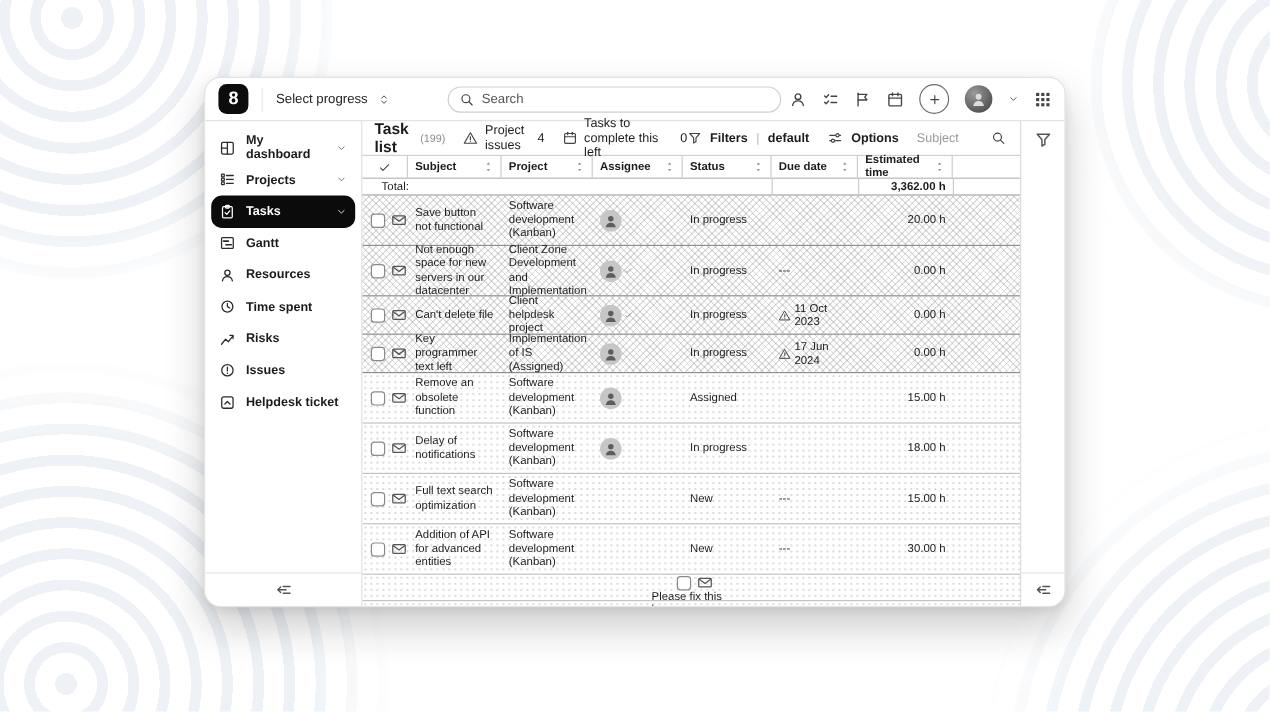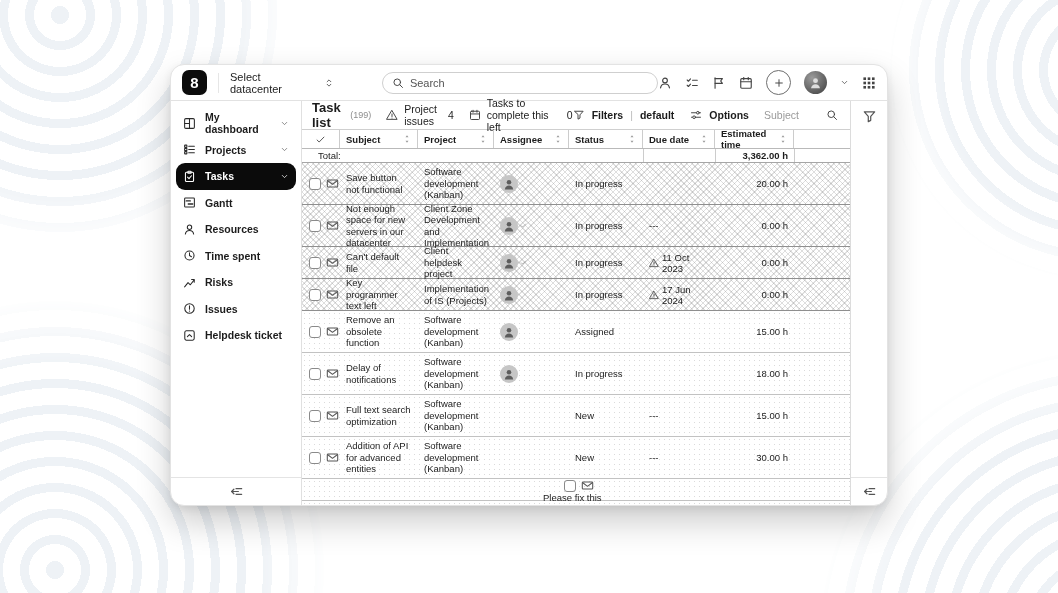--- a/index.html
+++ b/index.html
@@ -130,21 +130,21 @@
 <div class="swirl bl"></div>
 <div class="swirl tr"></div>
 <div class="swirl br"></div>
 
 <div class="window">
 
   <div class="topbar">
     <div class="logo">8</div>
     <div class="tb-sep"></div>
     <div class="dash-select">
-      <span>Select datacenter</span>
+      <span>Select progress</span>
       <span class="icn s10">
           <svg viewBox="0 0 16 16" stroke="currentColor" fill="none" stroke-width="1.3" stroke-linecap="round" stroke-linejoin="round">
             <path d="M5 6l3-3 3 3"></path>
             <path d="M5 10l3 3 3-3"></path>
           </svg>
         </span>
     </div>
     <div class="search-pill">
       <span class="icn s12">
           <svg viewBox="0 0 16 16" stroke="currentColor" fill="none" stroke-width="1.3" stroke-linecap="round" stroke-linejoin="round">
@@ -523,21 +523,21 @@
             <div class="row hatched mid">
               <div class="tc c0">
                 <span class="cb"></span>
                 <span class="icn env">
                   <svg viewBox="0 0 16 16" stroke="currentColor" fill="none" stroke-width="1.3" stroke-linecap="round" stroke-linejoin="round">
                     <rect x="1.6" y="3.6" width="12.8" height="8.8" rx="1"></rect>
                     <path d="M2.2 4.6L8 9l5.8-4.4"></path>
                   </svg>
                 </span>
               </div>
-              <div class="tc c1 subj">Can't default file</div>
+              <div class="tc c1 subj">Can't delete file</div>
               <div class="tc c2 proj">Client helpdesk project</div>
               <div class="tc c3" style="display:flex;align-items:center;">
                 <span class="avatar">
                   <span class="icn">
                     <svg viewBox="0 0 16 16" fill="currentColor" stroke="none">
                       <circle cx="8" cy="6" r="2.6"></circle>
                       <path d="M3.2 14.2c.6-3.1 2.4-4.4 4.8-4.4s4.2 1.3 4.8 4.4Z"></path>
                     </svg>
                   </span>
                 </span>
@@ -565,21 +565,21 @@
               <div class="tc c0">
                 <span class="cb"></span>
                 <span class="icn env">
                   <svg viewBox="0 0 16 16" stroke="currentColor" fill="none" stroke-width="1.3" stroke-linecap="round" stroke-linejoin="round">
                     <rect x="1.6" y="3.6" width="12.8" height="8.8" rx="1"></rect>
                     <path d="M2.2 4.6L8 9l5.8-4.4"></path>
                   </svg>
                 </span>
               </div>
               <div class="tc c1 subj">Key programmer text left</div>
-              <div class="tc c2 proj">Implementation of IS (Projects)</div>
+              <div class="tc c2 proj">Implementation of IS (Assigned)</div>
               <div class="tc c3" style="display:flex;align-items:center;">
                 <span class="avatar">
                   <span class="icn">
                     <svg viewBox="0 0 16 16" fill="currentColor" stroke="none">
                       <circle cx="8" cy="6" r="2.6"></circle>
                       <path d="M3.2 14.2c.6-3.1 2.4-4.4 4.8-4.4s4.2 1.3 4.8 4.4Z"></path>
                     </svg>
                   </span>
                 </span>
               </div>

